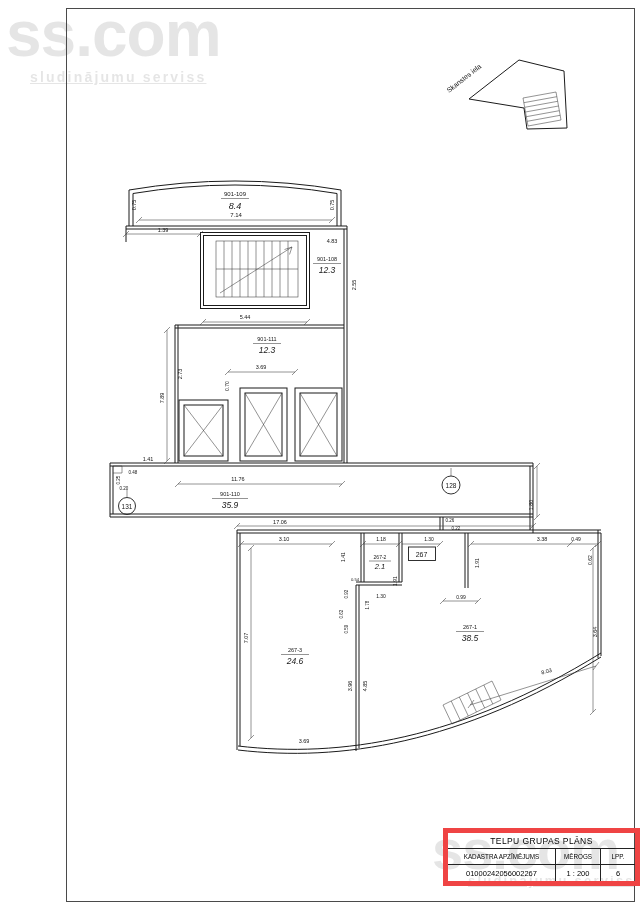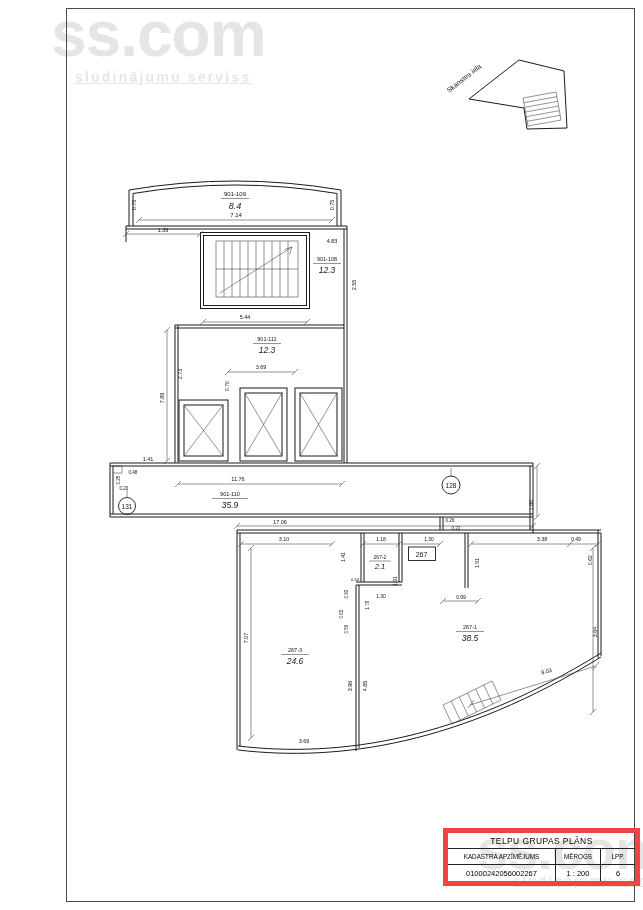--- a/index.html
+++ b/index.html
@@ -1,19 +1,19 @@
 <!DOCTYPE html>
 <html><head>
 <meta charset="utf-8">
 <style>
   html,body{margin:0;padding:0;background:#fff;}
   .page{position:relative;width:643px;height:910px;background:#fff;overflow:hidden;
         font-family:"Liberation Sans",sans-serif;}
   .frame{position:absolute;left:66px;top:8px;width:567px;height:892px;border:1px solid #4a4a4a;z-index:0;}
-  .wm{position:absolute;font-weight:bold;color:rgba(70,70,70,0.14);z-index:1;line-height:1;white-space:nowrap;margin-left:45px;}
+  .wm{position:absolute;font-weight:bold;color:rgba(70,70,70,0.14);z-index:1;line-height:1;white-space:nowrap;}
   .wm-brand{font-size:64px;letter-spacing:-1px;}
   .wm-tag{font-size:14px;letter-spacing:2.2px;text-decoration:underline;}
   svg.plan{position:absolute;left:0;top:0;z-index:2;}
   .w{stroke:#1b1b1b;stroke-width:1;fill:none;}
   .d{stroke:#3a3a3a;stroke-width:.55;fill:none;}
   .c{stroke:#1b1b1b;stroke-width:.9;fill:none;}
   svg text{fill:#161616;font-family:"Liberation Sans",sans-serif;}
   .lbl{text-anchor:middle;}
   .it{font-style:italic;}
   .tb{position:absolute;left:443px;top:828px;width:187px;border:5px solid #ef4444;z-index:3;background:transparent;}

